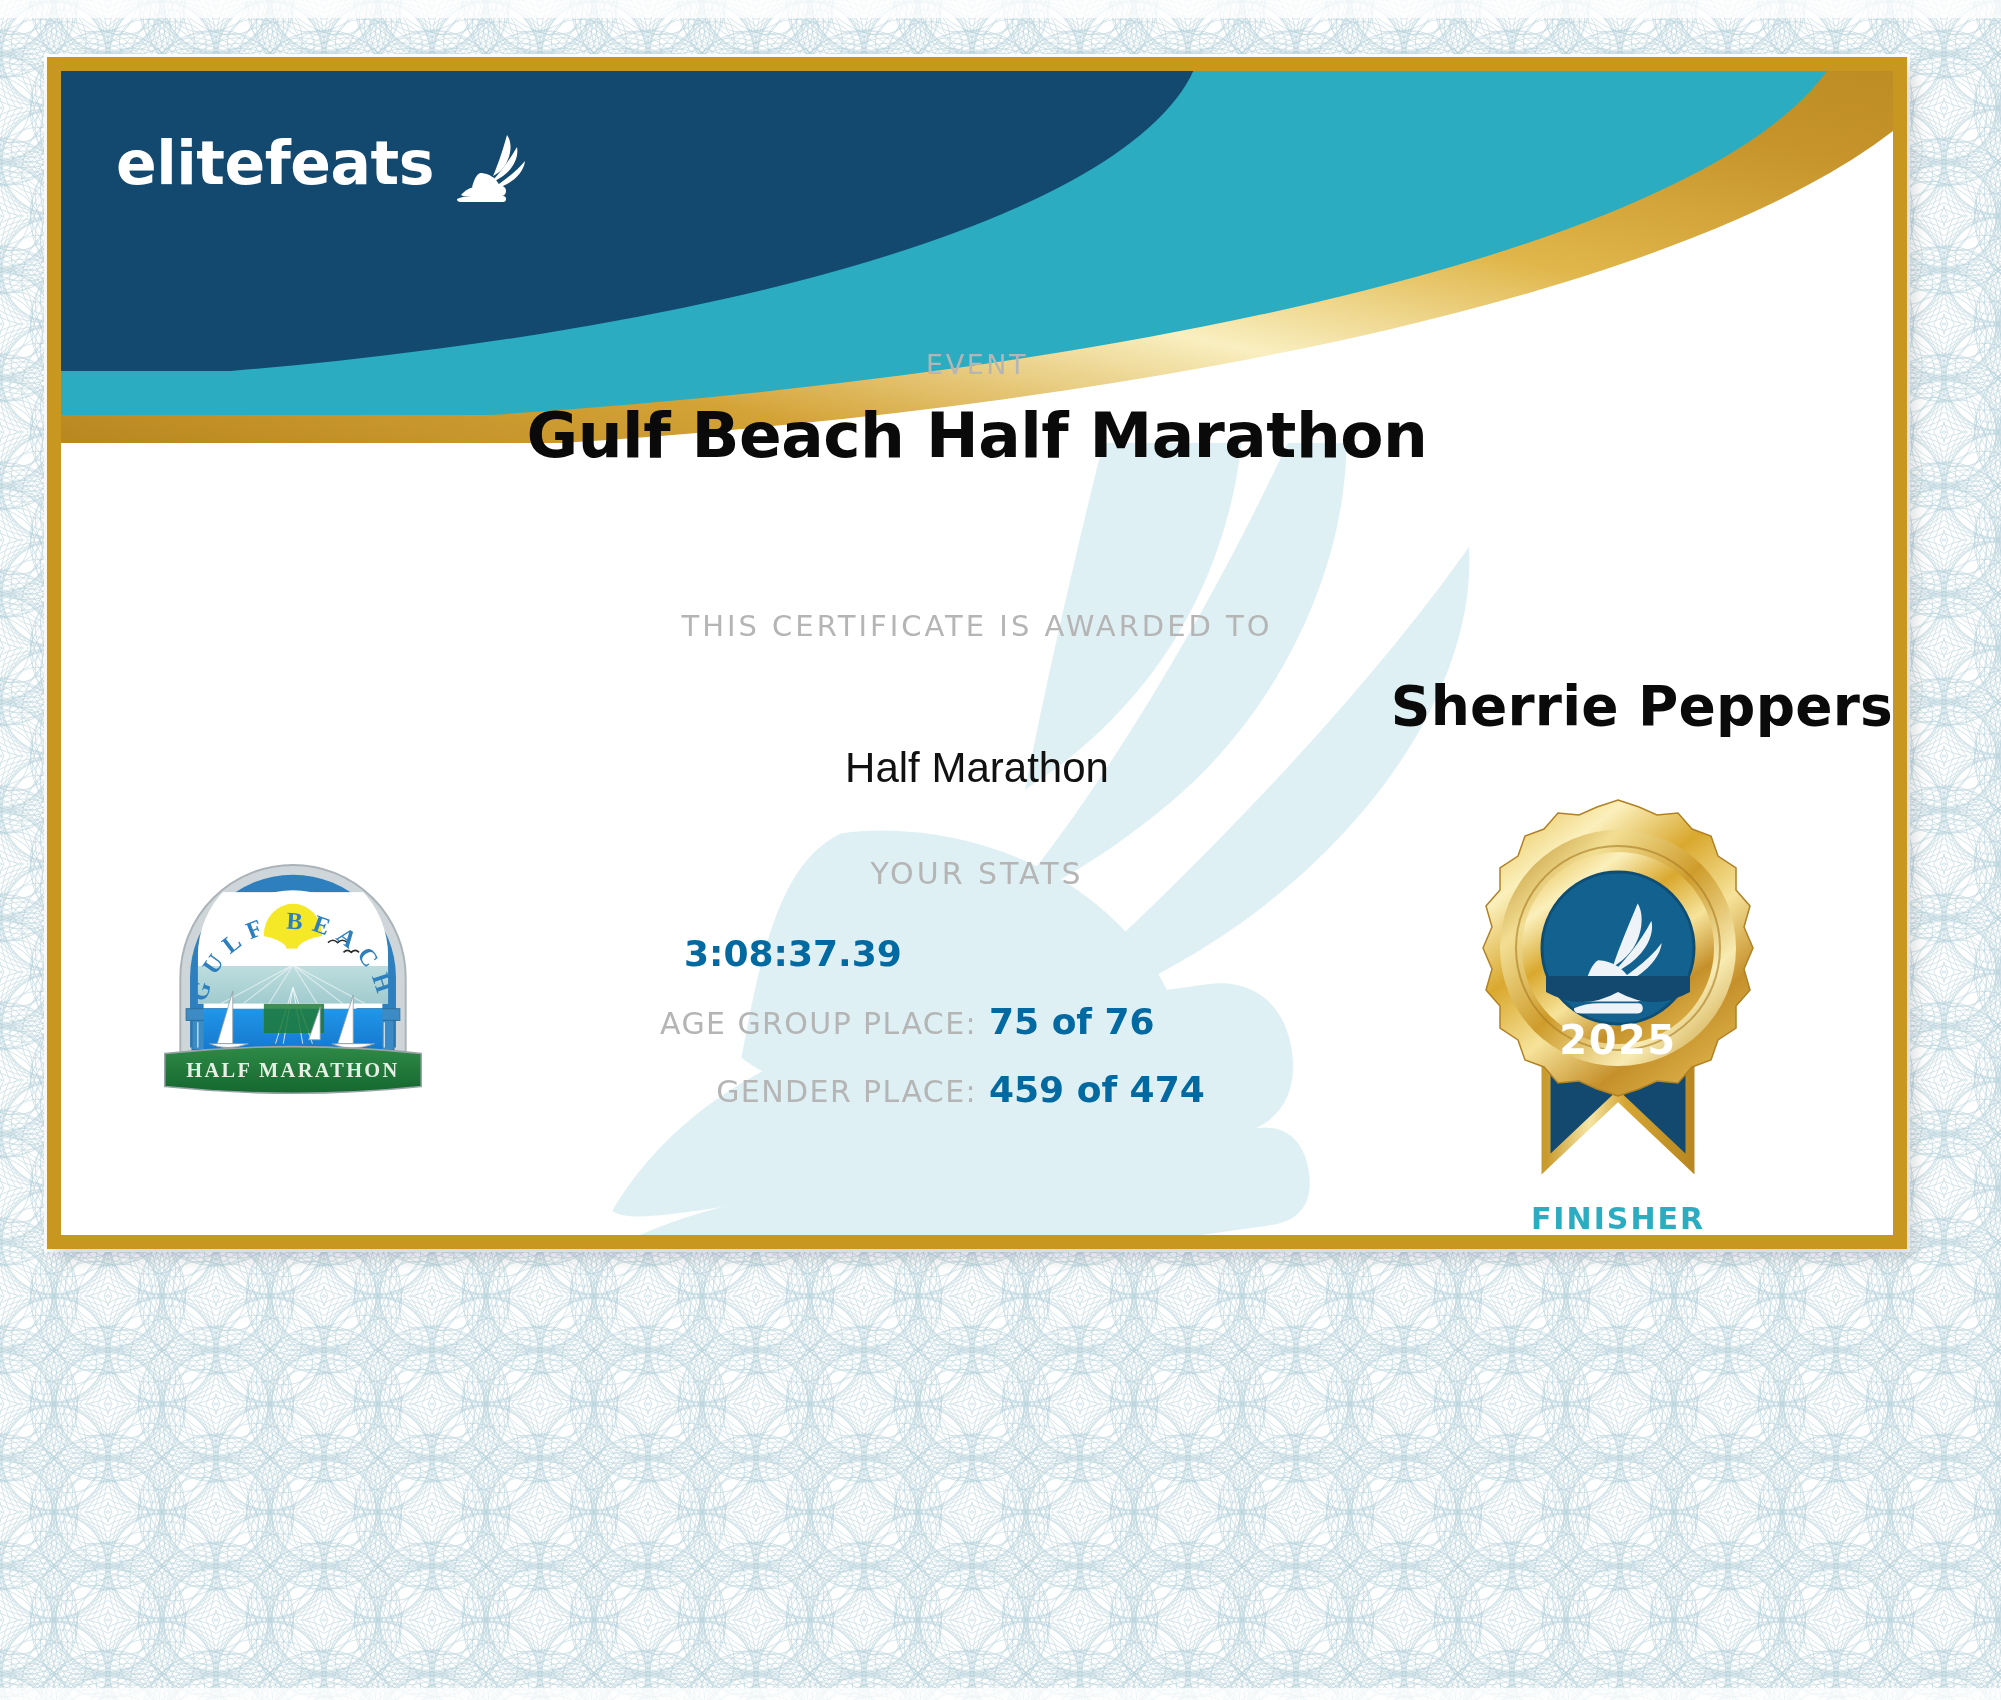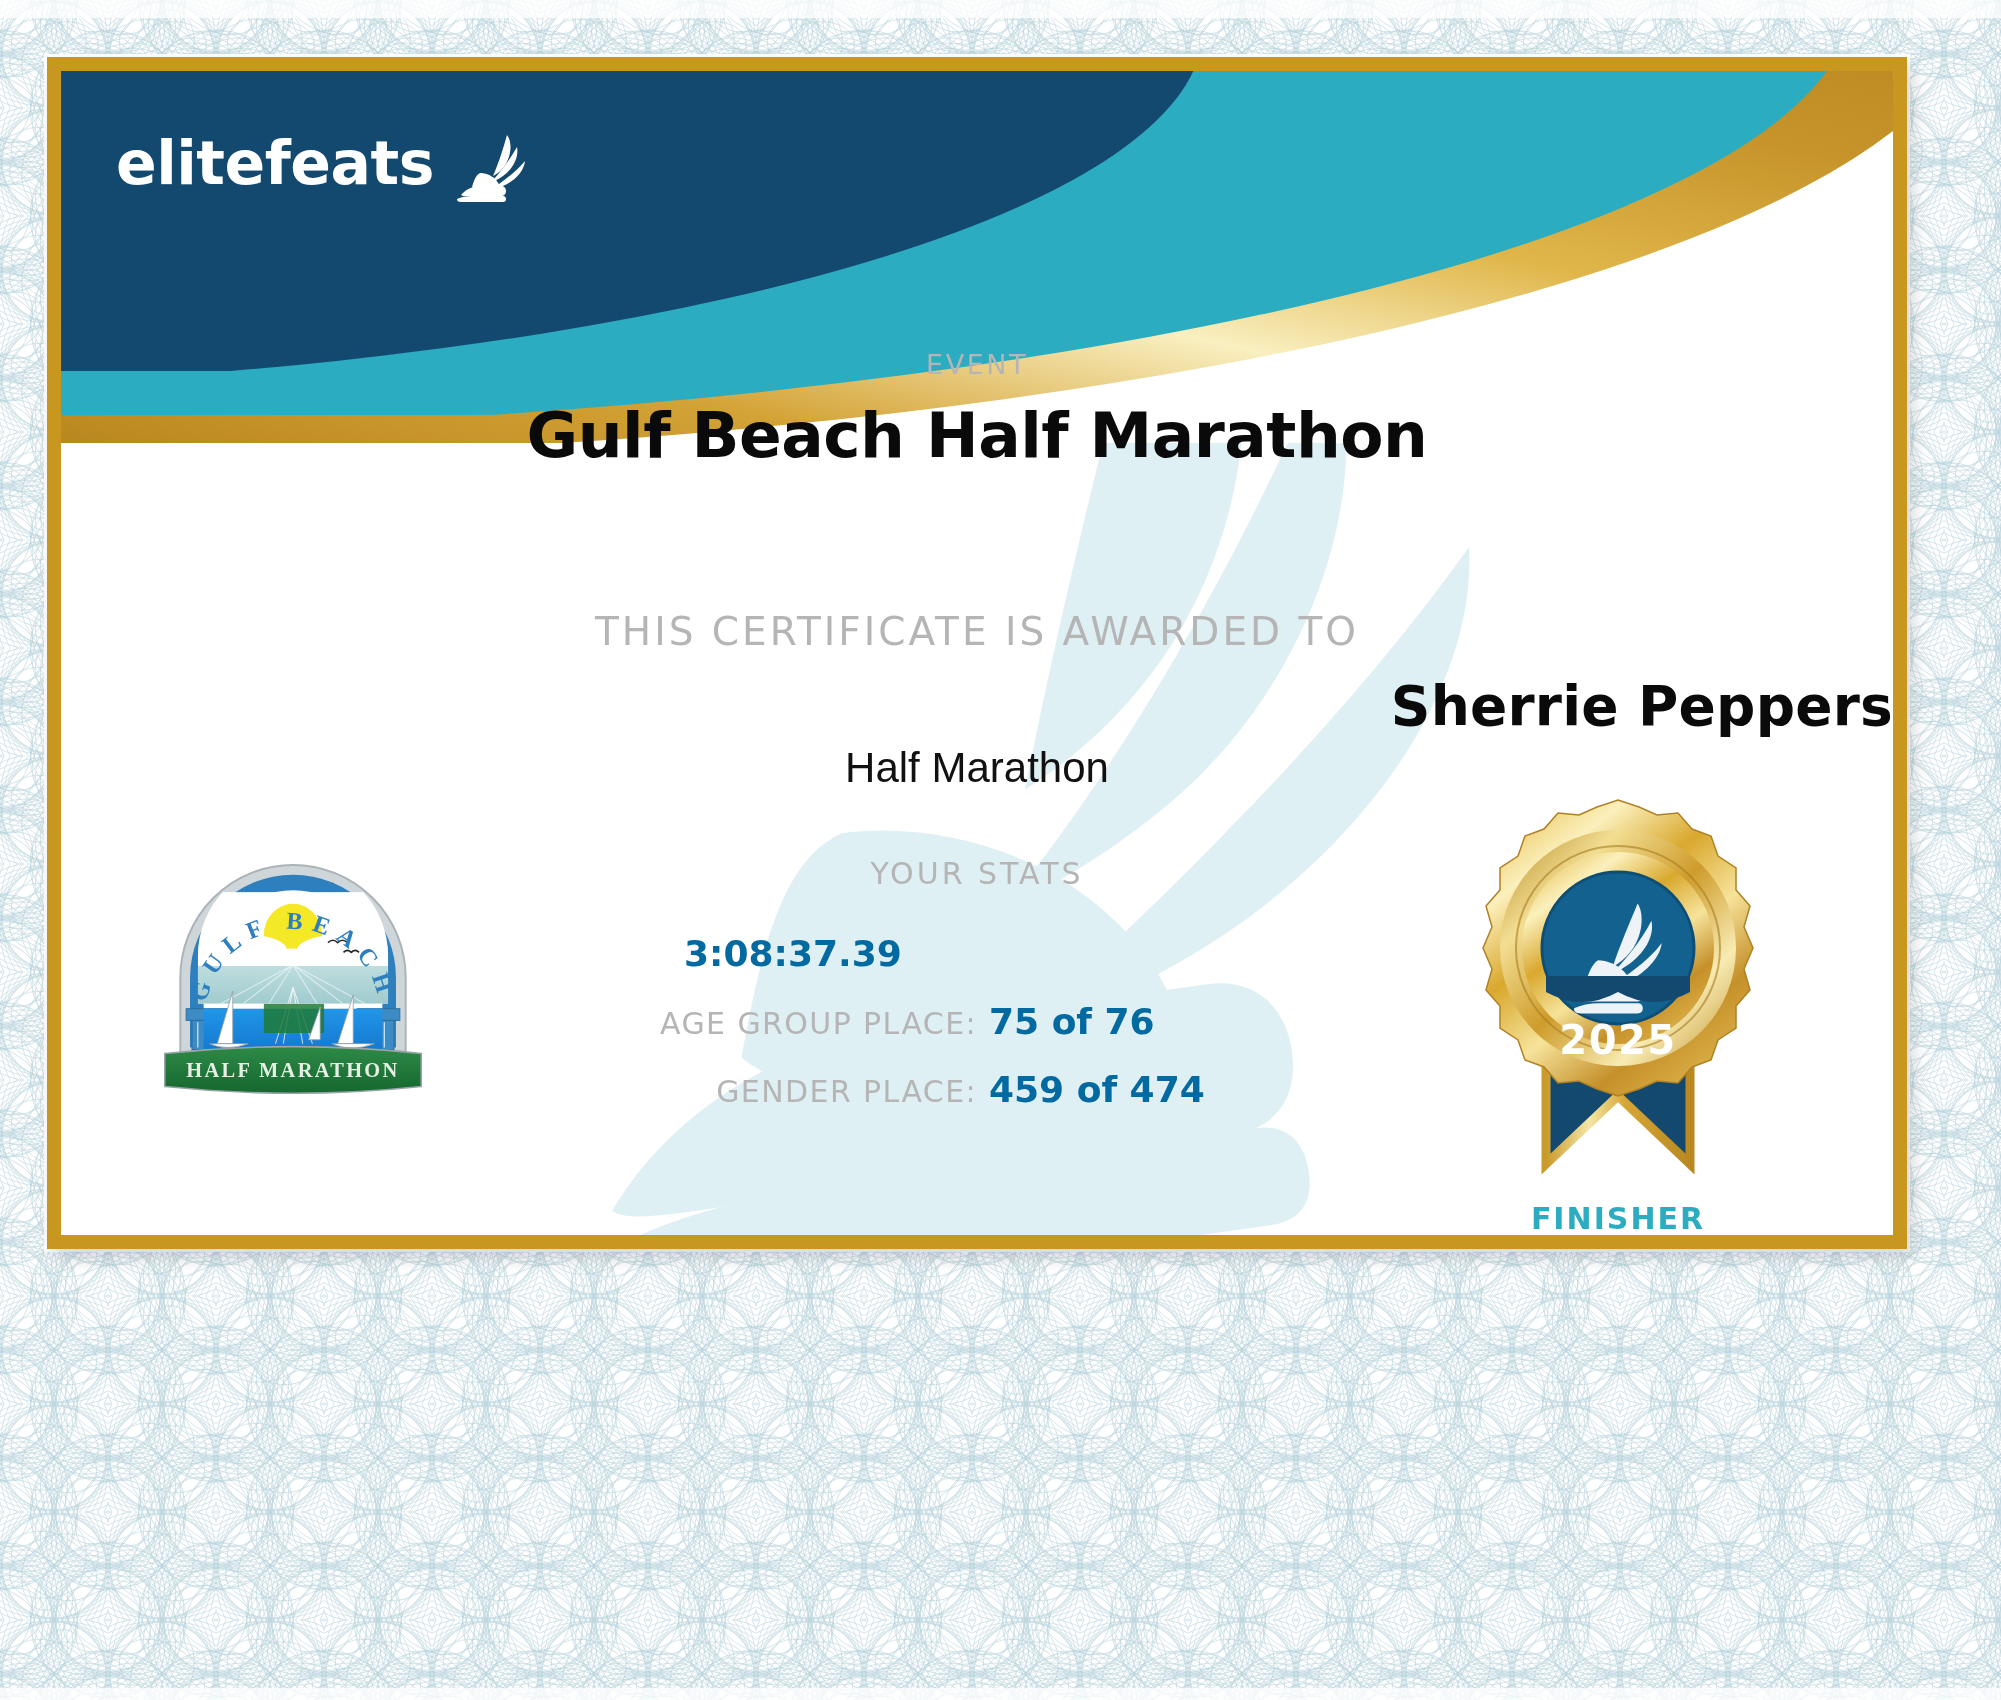--- a/index.html
+++ b/index.html
@@ -122,21 +122,21 @@
     font-size: 63px;
     font-weight: 700;
     color: #0a0a0a;
     letter-spacing: -0.5px;
   }
 
   #awarded-label {
     position: absolute;
     left: 0; right: 0;
     top: 538px;
-    font-size: 39px;
+    font-size: 29px;
     letter-spacing: 3px;
   }
 
   #recipient-name {
     position: absolute;
     left: 0; right: 0;
     top: 603px;
     text-align: right;
     font-family: "DejaVu Sans", sans-serif;
     font-size: 55px;

